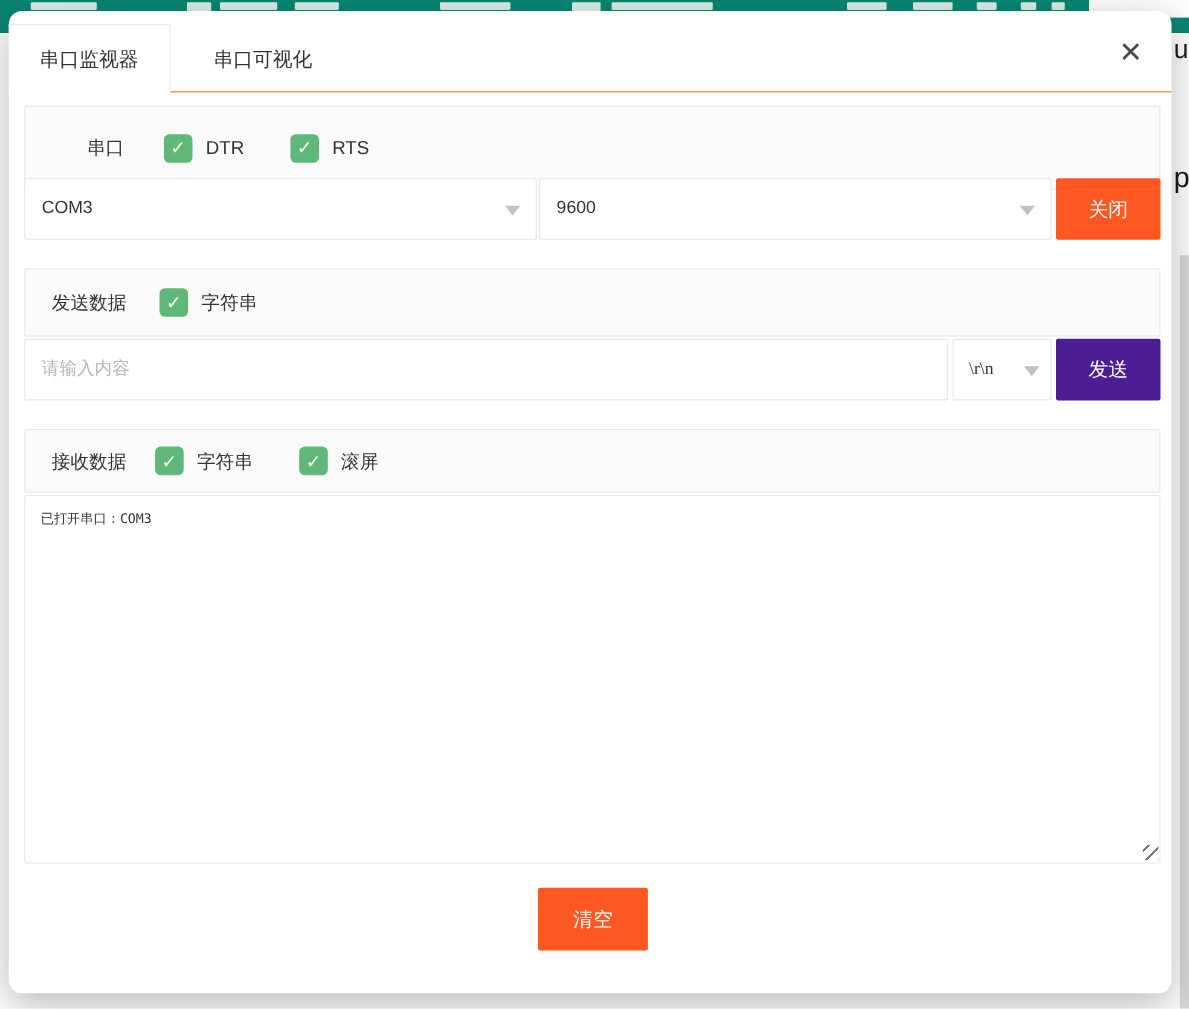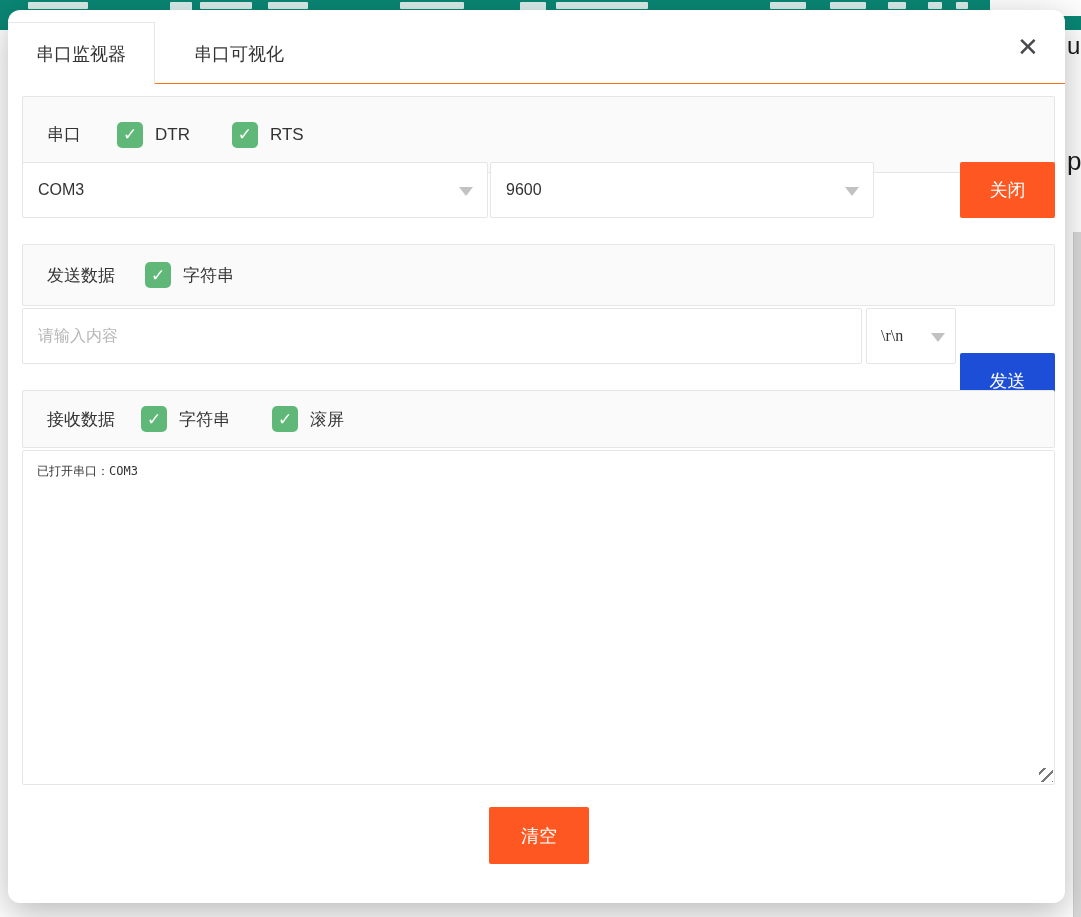--- a/index.html
+++ b/index.html
@@ -33,21 +33,21 @@
 
   .sel { position:absolute; background:#fff; border:1px solid #e6e6e6; border-radius:2px; height:56px;
          display:flex; align-items:center; padding:0 30px 0 15px; font-size:16px; color:#333; cursor:pointer; }
   .caret { position:absolute; right:14px; top:24px; width:0; height:0;
            border-left:7px solid transparent; border-right:7px solid transparent; border-top:9px solid #c2c2c2; }
 
   .btn { position:absolute; border:none; border-radius:2px; color:#fff; font-size:18px;
          display:flex; align-items:center; justify-content:center; cursor:pointer;
          font-family:"Liberation Sans","DejaVu Sans",sans-serif; }
   .btn.orange { background:#FF5722; }
-  .btn.blue { background:#1d4ed8;margin-top:45px; }
+  .btn.blue { background:#4c1d95; }
 
   .text-input { position:absolute; left:14px; top:298px; width:840px; height:56px; border:1px solid #e6e6e6; border-radius:2px;
                 padding:0 15px; font-size:16px; color:#333; outline:none;
                 font-family:"Liberation Sans","DejaVu Sans",sans-serif; }
   .text-input::placeholder { color:#b6b6b6; }
 
   .recv-area { position:absolute; left:14px; top:440px; width:1033px; height:335px; border:1px solid #e6e6e6; border-radius:2px;
                padding:12px 14px; font-size:12px; color:#333; resize:none; outline:none; overflow:auto;
                font-family:"DejaVu Sans","Liberation Sans",sans-serif; }
   .recv-mono { font-family:"DejaVu Sans Mono","Liberation Mono",monospace; }
@@ -80,37 +80,37 @@
   <div class="tabbar">
     <div class="tab active">
       <span>串口监视器</span>
     </div>
     <div class="tab inactive">
       <span>串口可视化</span>
     </div>
     <div class="close-btn">✕</div>
   </div>
 
-  <div class="sec-head" style="top:86px;height:77px;">
+  <div class="sec-head" style="top:86px;height:77px;padding-left:32px;">
     <span class="sec-title">串口</span>
     <span class="cb" style="margin-left:36px;">
       <span class="mark">✓</span>
     </span>
     <span class="cb-label">DTR</span>
     <span class="cb" style="margin-left:42px;">
       <span class="mark">✓</span>
     </span>
     <span class="cb-label">RTS</span>
   </div>
 
   <div class="sel" style="left:14px;top:152px;width:466px;">
     <span>COM3</span>
     <span class="caret"></span>
   </div>
-  <div class="sel" style="left:482px;top:152px;width:384px;">
+  <div class="sel" style="left:482px;top:152px;width:466px;">
     <span>9600</span>
     <span class="caret"></span>
   </div>
   <button class="btn orange" style="left:952px;top:152px;width:95px;height:56px;">关闭</button>
 
   <div class="sec-head" style="top:234px;height:62px;">
     <span class="sec-title">发送数据</span>
     <span class="cb" style="margin-left:30px;">
       <span class="mark">✓</span>
     </span>

